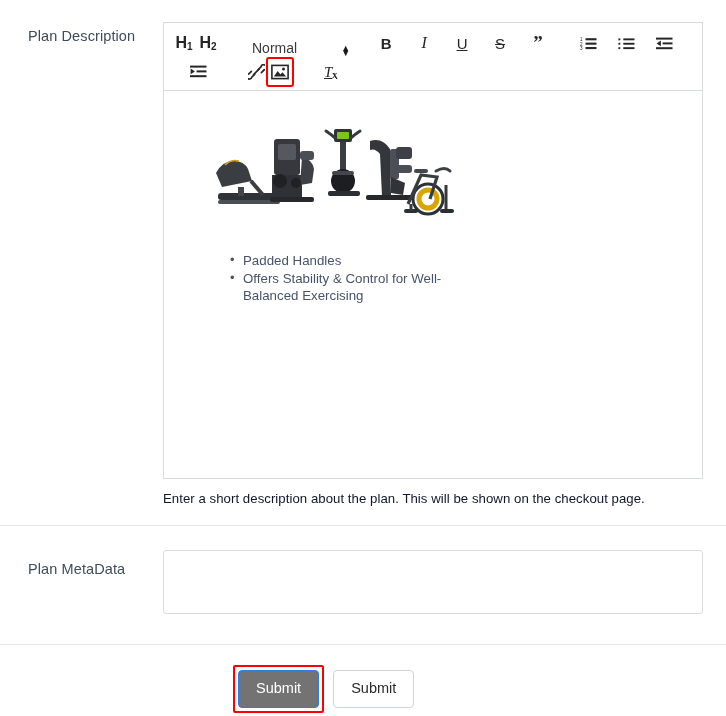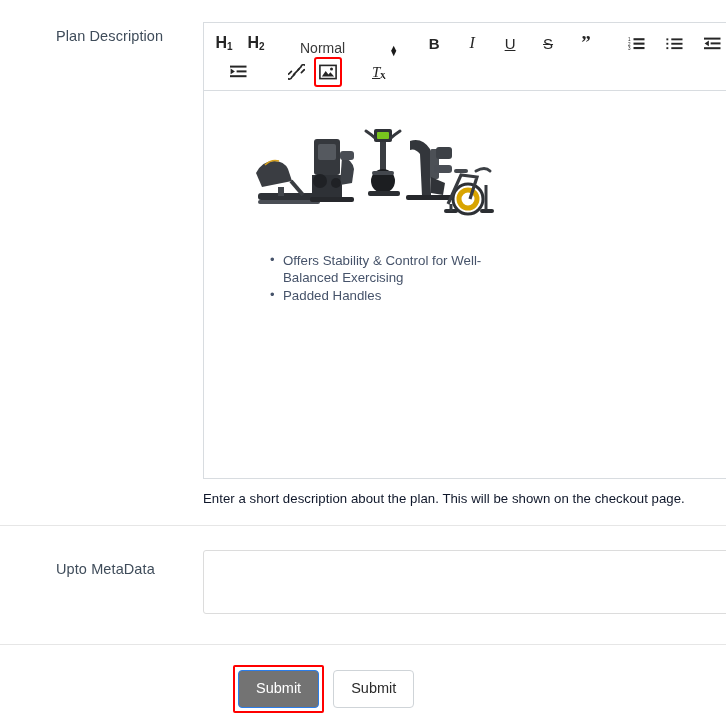--- a/index.html
+++ b/index.html
@@ -19,28 +19,27 @@
   
   .form-row {
     display: flex;
     align-items: flex-start;
     box-sizing: border-box;
   }
 
   .field-label {
     width: 163px;
     box-sizing: border-box;
-    padding-left: 16px;
+    padding-left: 28px;
     padding-right: 10px;
     font-size: 14.5px;
     line-height: 21px;
     color: #3f4c5a;
     font-weight: 400;
     letter-spacing: .1px;
-    margin-left: 40px;
   }
 
   .field-control {
     width: 512px;
     box-sizing: border-box;
   }
 
   
   #row-description {
     padding-top: 22px;
@@ -81,21 +80,21 @@
     box-sizing: border-box;
     position: relative;
   }
 
   .tb-btn.highlight {
     outline: 2px solid #ff0000;
     outline-offset: 0px;
     border-radius: 1px;
   }
 
-  .tb-gap-8  { margin-left: 8px; }
+  .tb-gap-8  { }
   .tb-gap-14 { margin-left: 14px; }
   .tb-gap-22 { margin-left: 22px; }
   .tb-gap-26 { margin-left: 26px; }
 
   .tb-heading {
     font-size: 16px;
     font-weight: 700;
     font-family: "Liberation Sans", sans-serif;
     line-height: 1;
   }
@@ -455,37 +454,37 @@
               <path d="M228 60 q9 -5 14 0" stroke="#3c4045" stroke-width="3" fill="none" stroke-linecap="round"></path>
               <rect x="196" y="98" width="14" height="4" rx="2" fill="#2b2e32"></rect>
               <rect x="232" y="98" width="14" height="4" rx="2" fill="#2b2e32"></rect>
               <path d="M203 93 L203 100" stroke="#35383d" stroke-width="3"></path>
               <path d="M238 74 L238 99" stroke="#35383d" stroke-width="3"></path>
             </g>
           </svg>
         </div>
 
         <ul class="feature-list">
+          <li>Padded Handles</li>
           <li>Offers Stability &amp; Control for Well-Balanced Exercising</li>
-          <li>Padded Handles</li>
         </ul>
 
       </div>
     </div>
 
     <div class="help-text">Enter a short description about the plan. This will be shown on the checkout page.</div>
 
   </div>
 </div>
 
 <div class="divider" id="divider-1"></div>
 
 <div class="form-row" id="row-metadata">
 
-  <div class="field-label">Upto MetaData</div>
+  <div class="field-label">Plan MetaData</div>
 
   <div class="field-control">
     <textarea class="metadata-textarea" placeholder="" style=""></textarea>
   </div>
 </div>
 
 <div class="divider" id="divider-2"></div>
 
 <div class="footer-actions">
 

